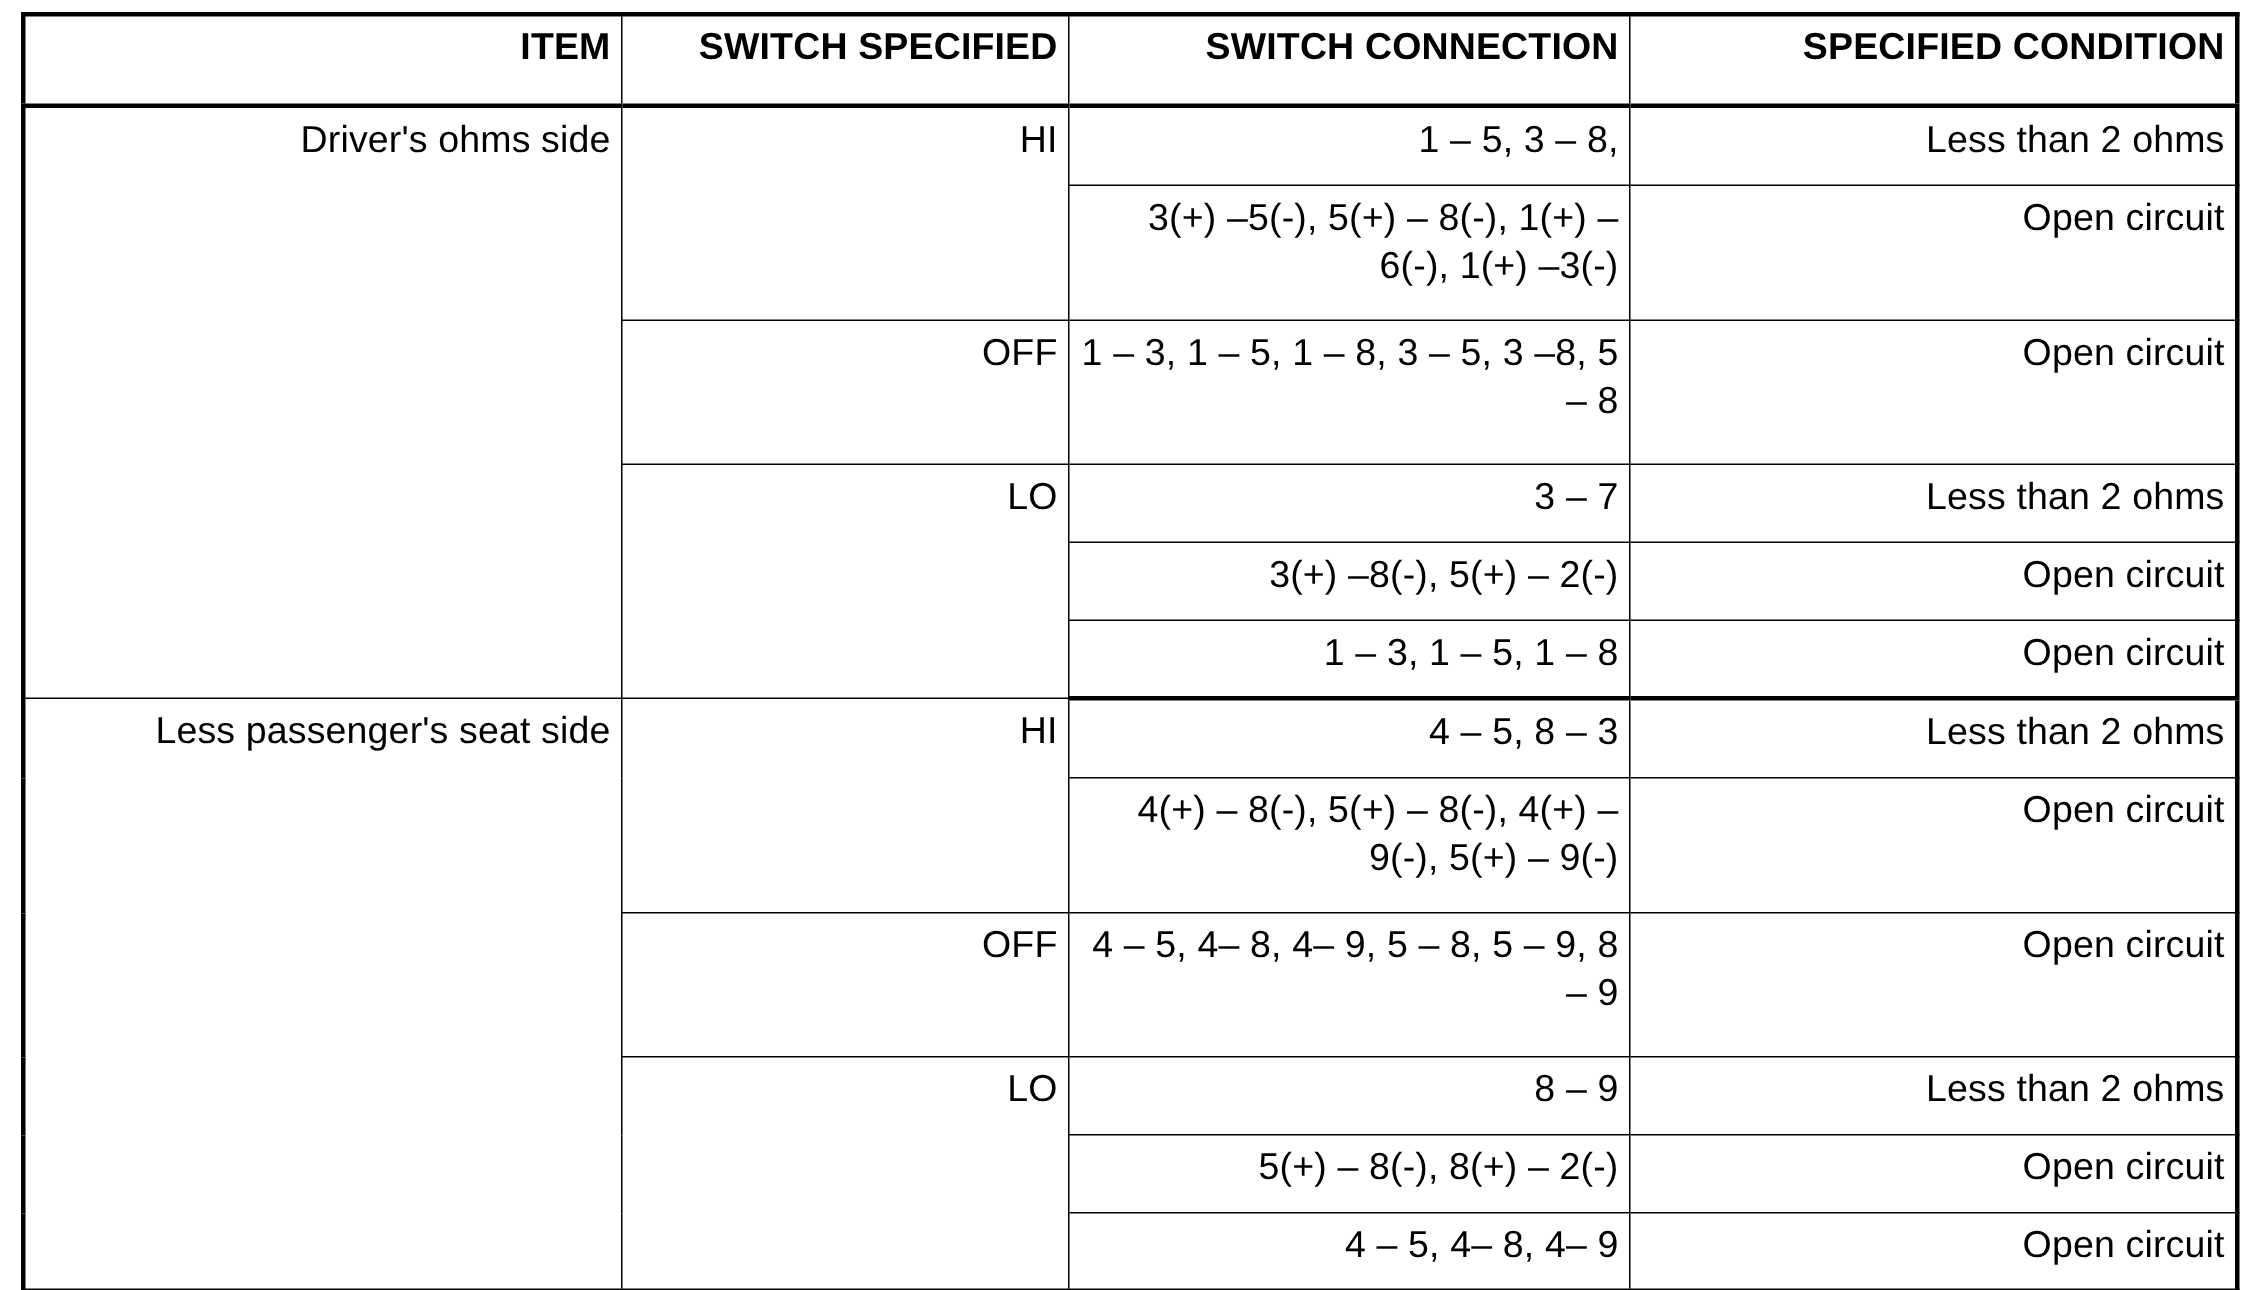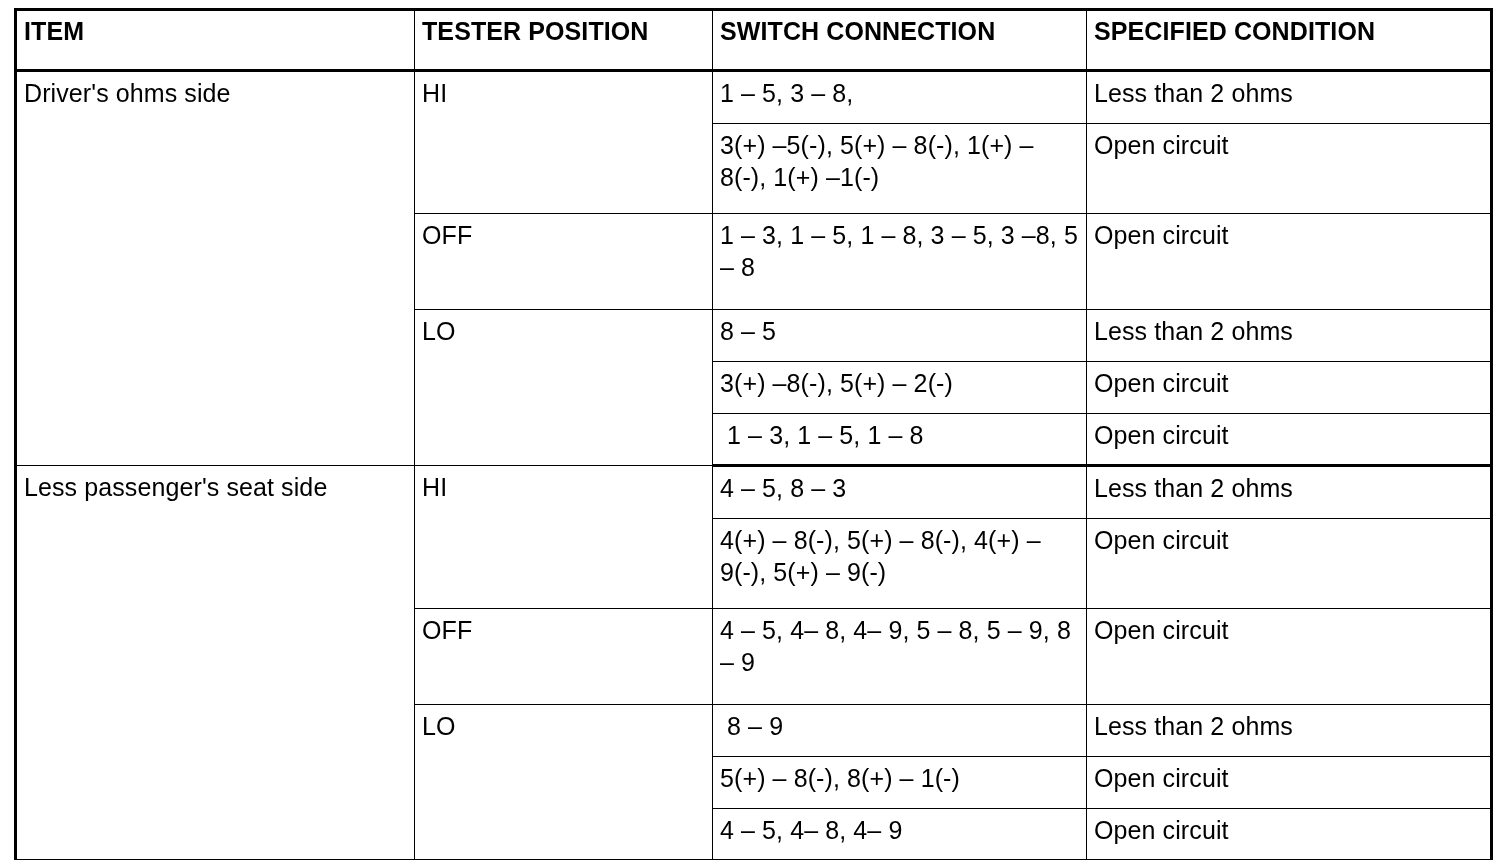--- a/index.html
+++ b/index.html
@@ -38,21 +38,21 @@
   col.c-cond { width: 405px; }
 
   table.spec-table td,
   table.spec-table th {
     border: 1px solid #000;
     vertical-align: top;
     padding: 6px 7px 4px 7px;
     font-size: 25px;
     line-height: 1.26;
     font-weight: normal;
-    text-align: left;
+    text-align: right;
     letter-spacing: 0.1px;
     white-space: pre-wrap;
   }
 
   table.spec-table thead th {
     font-weight: bold;
     border-bottom: 3px solid #000;
     height: 49px;
     padding-top: 5px;
   }
@@ -81,47 +81,47 @@
   <table class="spec-table">
     <colgroup>
       <col class="c-item">
       <col class="c-switch">
       <col class="c-tester">
       <col class="c-cond">
     </colgroup>
     <thead>
       <tr>
         <th>ITEM</th>
-        <th>TESTER POSITION</th>
+        <th>SWITCH SPECIFIED</th>
         <th>SWITCH CONNECTION</th>
         <th>SPECIFIED CONDITION</th>
       </tr>
     </thead>
     <tbody>
 
       <tr class="r-h53">
         <td class="item-cell" rowspan="6">Driver's ohms side</td>
         <td rowspan="2">HI</td>
         <td>1 – 5, 3 – 8,</td>
         <td>Less than 2 ohms</td>
       </tr>
       <tr class="r-h90">
-        <td>3(+) –5(-), 5(+) – 8(-), 1(+) – 8(-), 1(+) –1(-)</td>
+        <td>3(+) –5(-), 5(+) – 8(-), 1(+) – 6(-), 1(+) –3(-)</td>
         <td>Open circuit</td>
       </tr>
 
       <tr class="r-h96">
         <td>OFF</td>
         <td>1 – 3, 1 – 5, 1 – 8, 3 – 5, 3 –8, 5 – 8</td>
         <td>Open circuit</td>
       </tr>
 
       <tr class="r-h52">
         <td rowspan="3">LO</td>
-        <td>8 – 5</td>
+        <td>3 – 7</td>
         <td>Less than 2 ohms</td>
       </tr>
       <tr class="r-h52">
         <td>3(+) –8(-), 5(+) – 2(-)</td>
         <td>Open circuit</td>
       </tr>
       <tr class="r-h52 group-end">
         <td class="tester-lead"> 1 – 3, 1 – 5, 1 – 8</td>
         <td>Open circuit</td>
       </tr>
@@ -142,21 +142,21 @@
         <td>4 – 5, 4– 8, 4– 9, 5 – 8, 5 – 9, 8 – 9</td>
         <td>Open circuit</td>
       </tr>
 
       <tr class="r-h52">
         <td rowspan="3">LO</td>
         <td class="tester-lead"> 8 – 9</td>
         <td>Less than 2 ohms</td>
       </tr>
       <tr class="r-h52">
-        <td>5(+) – 8(-), 8(+) – 1(-)</td>
+        <td>5(+) – 8(-), 8(+) – 2(-)</td>
         <td>Open circuit</td>
       </tr>
       <tr class="r-h52">
         <td>4 – 5, 4– 8, 4– 9</td>
         <td>Open circuit</td>
       </tr>
 
     </tbody>
   </table>
 </div>

